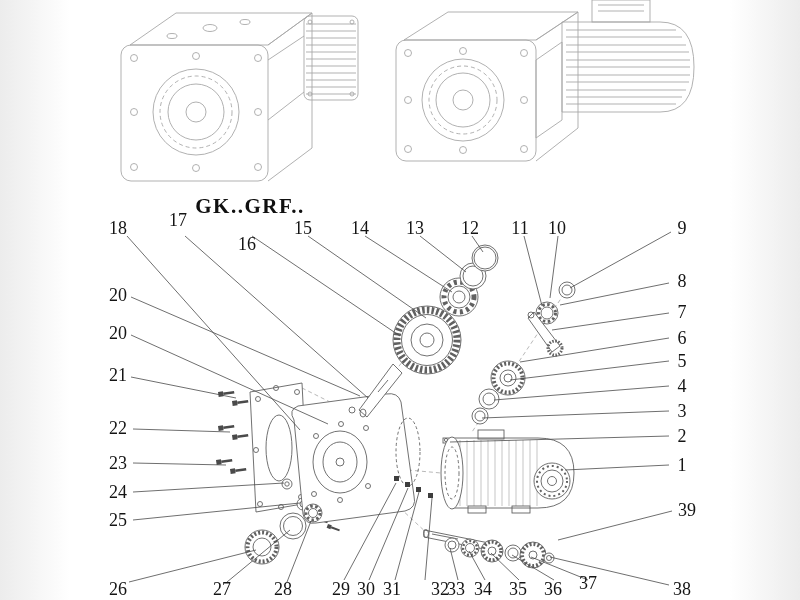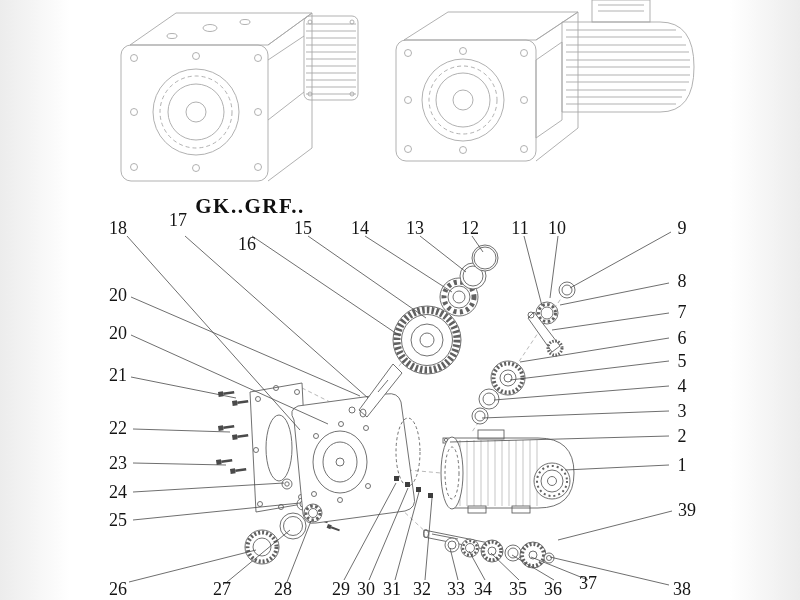--- a/index.html
+++ b/index.html
@@ -327,19 +327,19 @@
   <div class="callout" style="left:118px;top:428px">22</div>
   <div class="callout" style="left:118px;top:463px">23</div>
   <div class="callout" style="left:118px;top:492px">24</div>
   <div class="callout" style="left:118px;top:520px">25</div>
   <div class="callout" style="left:118px;top:589px">26</div>
   <div class="callout" style="left:222px;top:589px">27</div>
   <div class="callout" style="left:283px;top:589px">28</div>
   <div class="callout" style="left:341px;top:589px">29</div>
   <div class="callout" style="left:366px;top:589px">30</div>
   <div class="callout" style="left:392px;top:589px">31</div>
-  <div class="callout" style="left:422px;top:589px">32</div>
+  <div class="callout" style="left:440px;top:589px">32</div>
   <div class="callout" style="left:456px;top:589px">33</div>
   <div class="callout" style="left:483px;top:589px">34</div>
   <div class="callout" style="left:518px;top:589px">35</div>
   <div class="callout" style="left:553px;top:589px">36</div>
   <div class="callout" style="left:588px;top:583px">37</div>
 </div>
 
 </body></html>

